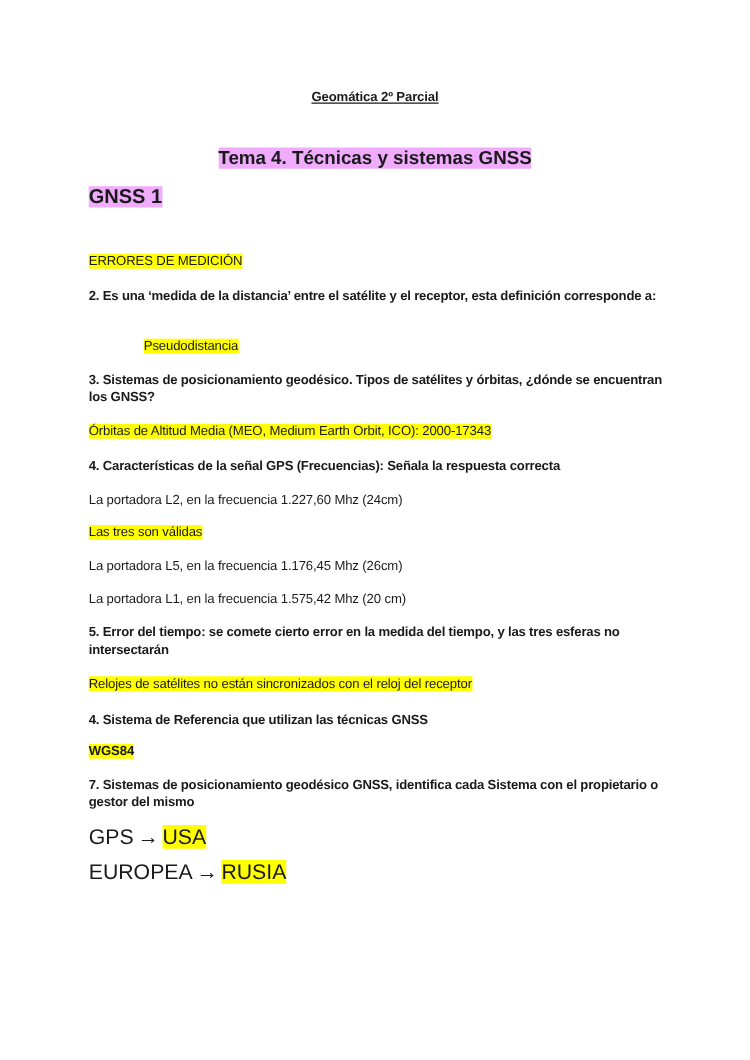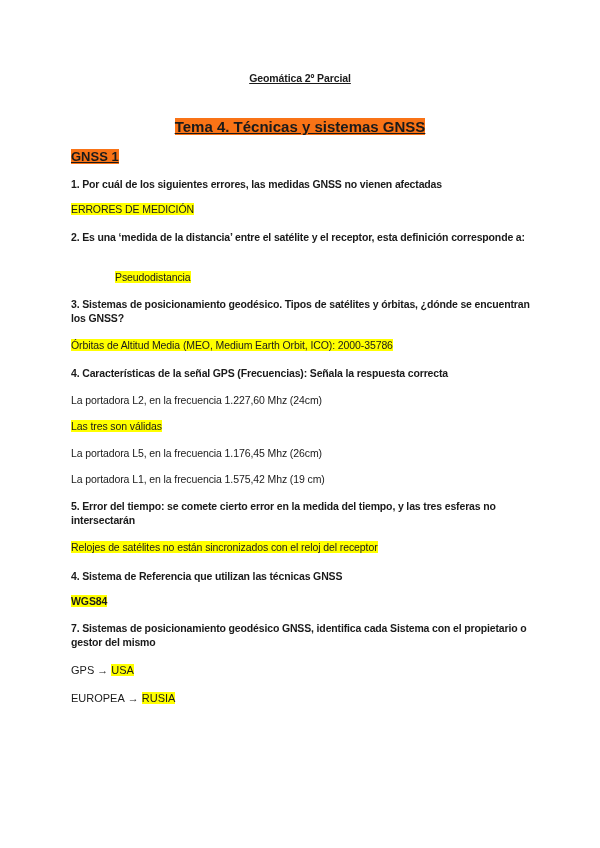--- a/index.html
+++ b/index.html
@@ -31,26 +31,26 @@
       letter-spacing: -0.1px;
     }
     .tema-title {
       position: absolute;
       top: 118px;
       left: 0; width: 600px;
       text-align: center;
       font-size: 15px;
       font-weight: bold;
     }
-    .hl-cyan { background: #f97316; text-decoration: underline; }
+    .hl-cyan { background: #f0abfc; }
     .hl-yellow { background: #ffff00; }
     .section-head {
       position: absolute;
       left: 71px;
-      font-size: 13px;
+      font-size: 16px;
       font-weight: bold;
     }
     .q {
       position: absolute;
       left: 71px;
       width: 460px;
       font-size: 10.5px;
       font-weight: bold;
       line-height: 14px;
       letter-spacing: -0.15px;
@@ -58,62 +58,61 @@
     .a {
       position: absolute;
       left: 71px;
       font-size: 10.5px;
       line-height: 13px;
       letter-spacing: -0.1px;
     }
     .pair {
       position: absolute;
       left: 71px;
-      font-size: 11px;
+      font-size: 17px;
       line-height: 14px;
     }
     .arrow { margin: 0 3px; }
   </style>
 </head>
 <body>
 
 <div class="page">
 
   <div class="doc-title">Geomática 2º Parcial</div>
 
   <div class="tema-title">
     <span class="hl-cyan">Tema 4. Técnicas y sistemas GNSS</span>
   </div>
 
   <div class="section-head" style="top:149px;">
     <span class="hl-cyan">GNSS 1</span>
   </div>
 
-  <div class="q" style="top:177px;">1. Por cuál de los siguientes errores, las medidas GNSS no vienen afectadas</div>
   <div class="a" style="top:203px;">
     <span class="hl-yellow">ERRORES DE MEDICIÓN</span>
   </div>
 
   <div class="q" style="top:230px;">2. Es una ‘medida de la distancia’ entre el satélite y el receptor, esta definición corresponde a:</div>
   <div class="a" style="top:271px;padding-left:44px;">
     <span class="hl-yellow">Pseudodistancia</span>
   </div>
 
   <div class="q" style="top:297px;">3. Sistemas de posicionamiento geodésico. Tipos de satélites y órbitas, ¿dónde se encuentran los GNSS?</div>
   <div class="a" style="top:339px;">
-    <span class="hl-yellow">Órbitas de Altitud Media (MEO, Medium Earth Orbit, ICO): 2000-35786</span>
+    <span class="hl-yellow">Órbitas de Altitud Media (MEO, Medium Earth Orbit, ICO): 2000-17343</span>
   </div>
 
   <div class="q" style="top:366px;">4. Características de la señal GPS (Frecuencias): Señala la respuesta correcta</div>
   <div class="a" style="top:394px;">La portadora L2, en la frecuencia 1.227,60 Mhz (24cm)</div>
   <div class="a" style="top:420px;">
     <span class="hl-yellow">Las tres son válidas</span>
   </div>
   <div class="a" style="top:447px;">La portadora L5, en la frecuencia 1.176,45 Mhz (26cm)</div>
-  <div class="a" style="top:473px;">La portadora L1, en la frecuencia 1.575,42 Mhz (19 cm)</div>
+  <div class="a" style="top:473px;">La portadora L1, en la frecuencia 1.575,42 Mhz (20 cm)</div>
 
   <div class="q" style="top:499px;">5. Error del tiempo: se comete cierto error en la medida del tiempo, y las tres esferas no intersectarán</div>
   <div class="a" style="top:541px;">
     <span class="hl-yellow">Relojes de satélites no están sincronizados con el reloj del receptor</span>
   </div>
 
   <div class="q" style="top:569px;">4. Sistema de Referencia que utilizan las técnicas GNSS</div>
   <div class="a" style="top:595px;font-weight:bold;">
     <span class="hl-yellow">WGS84</span>
   </div>

